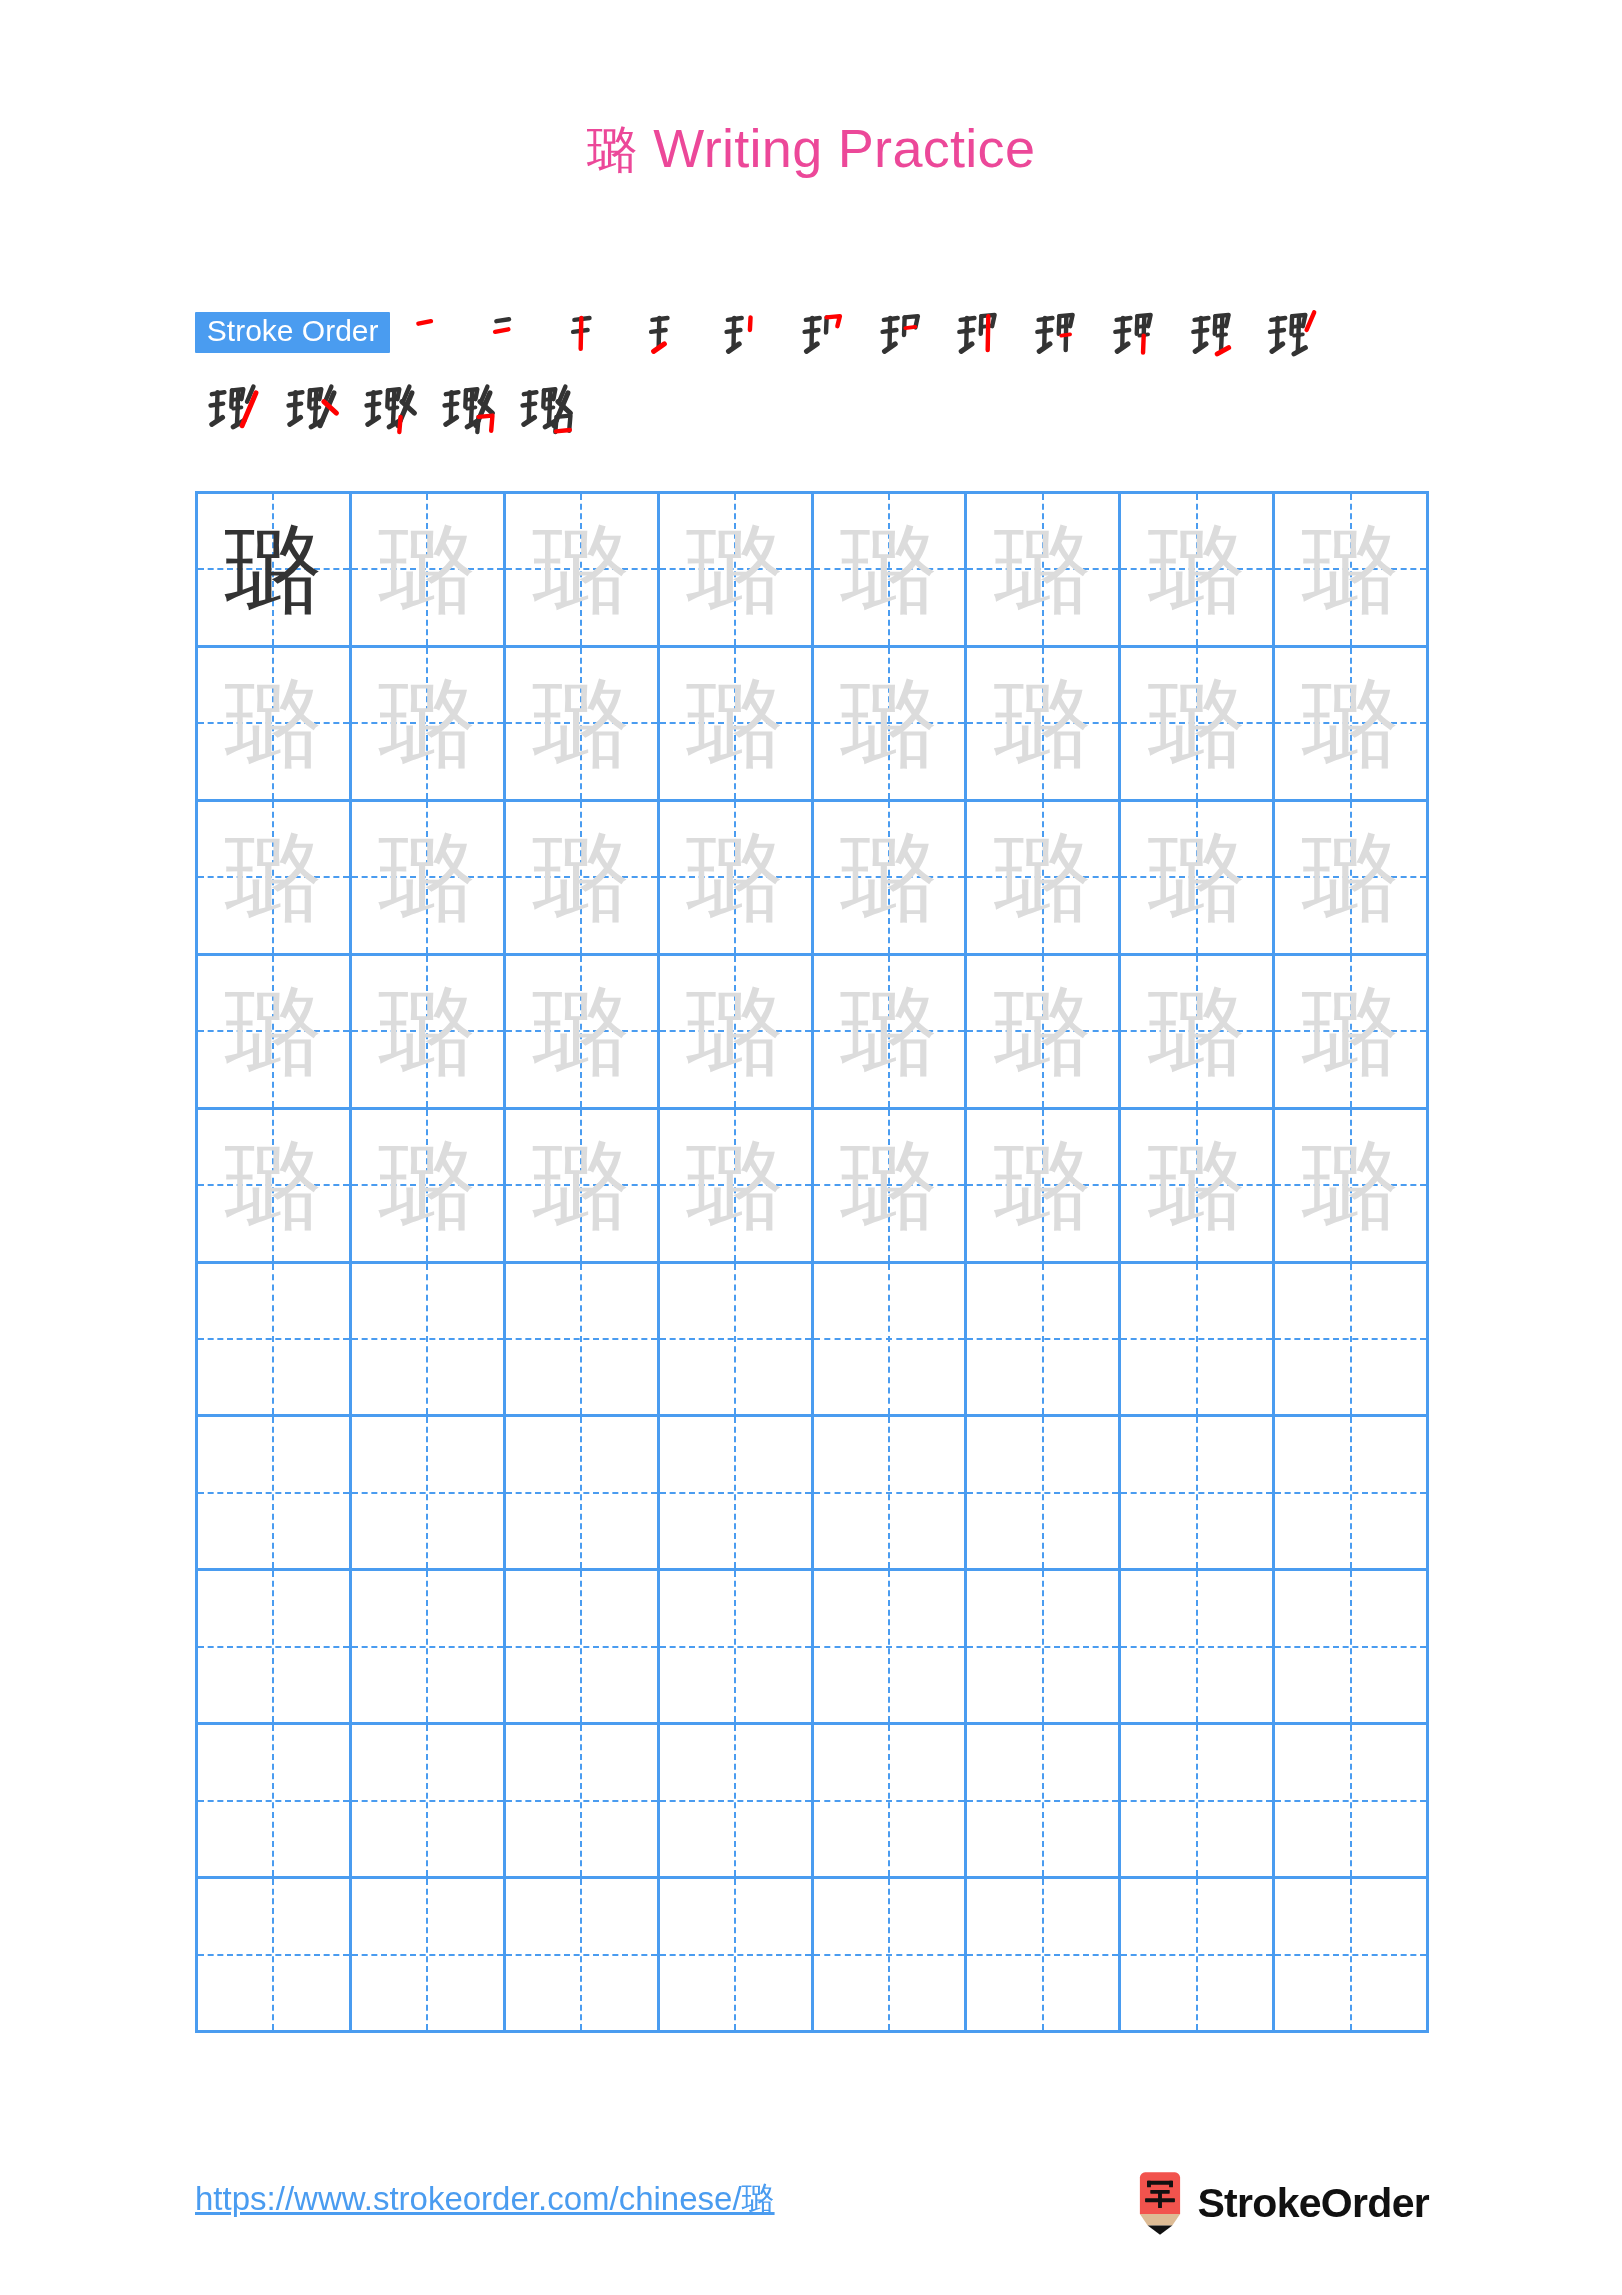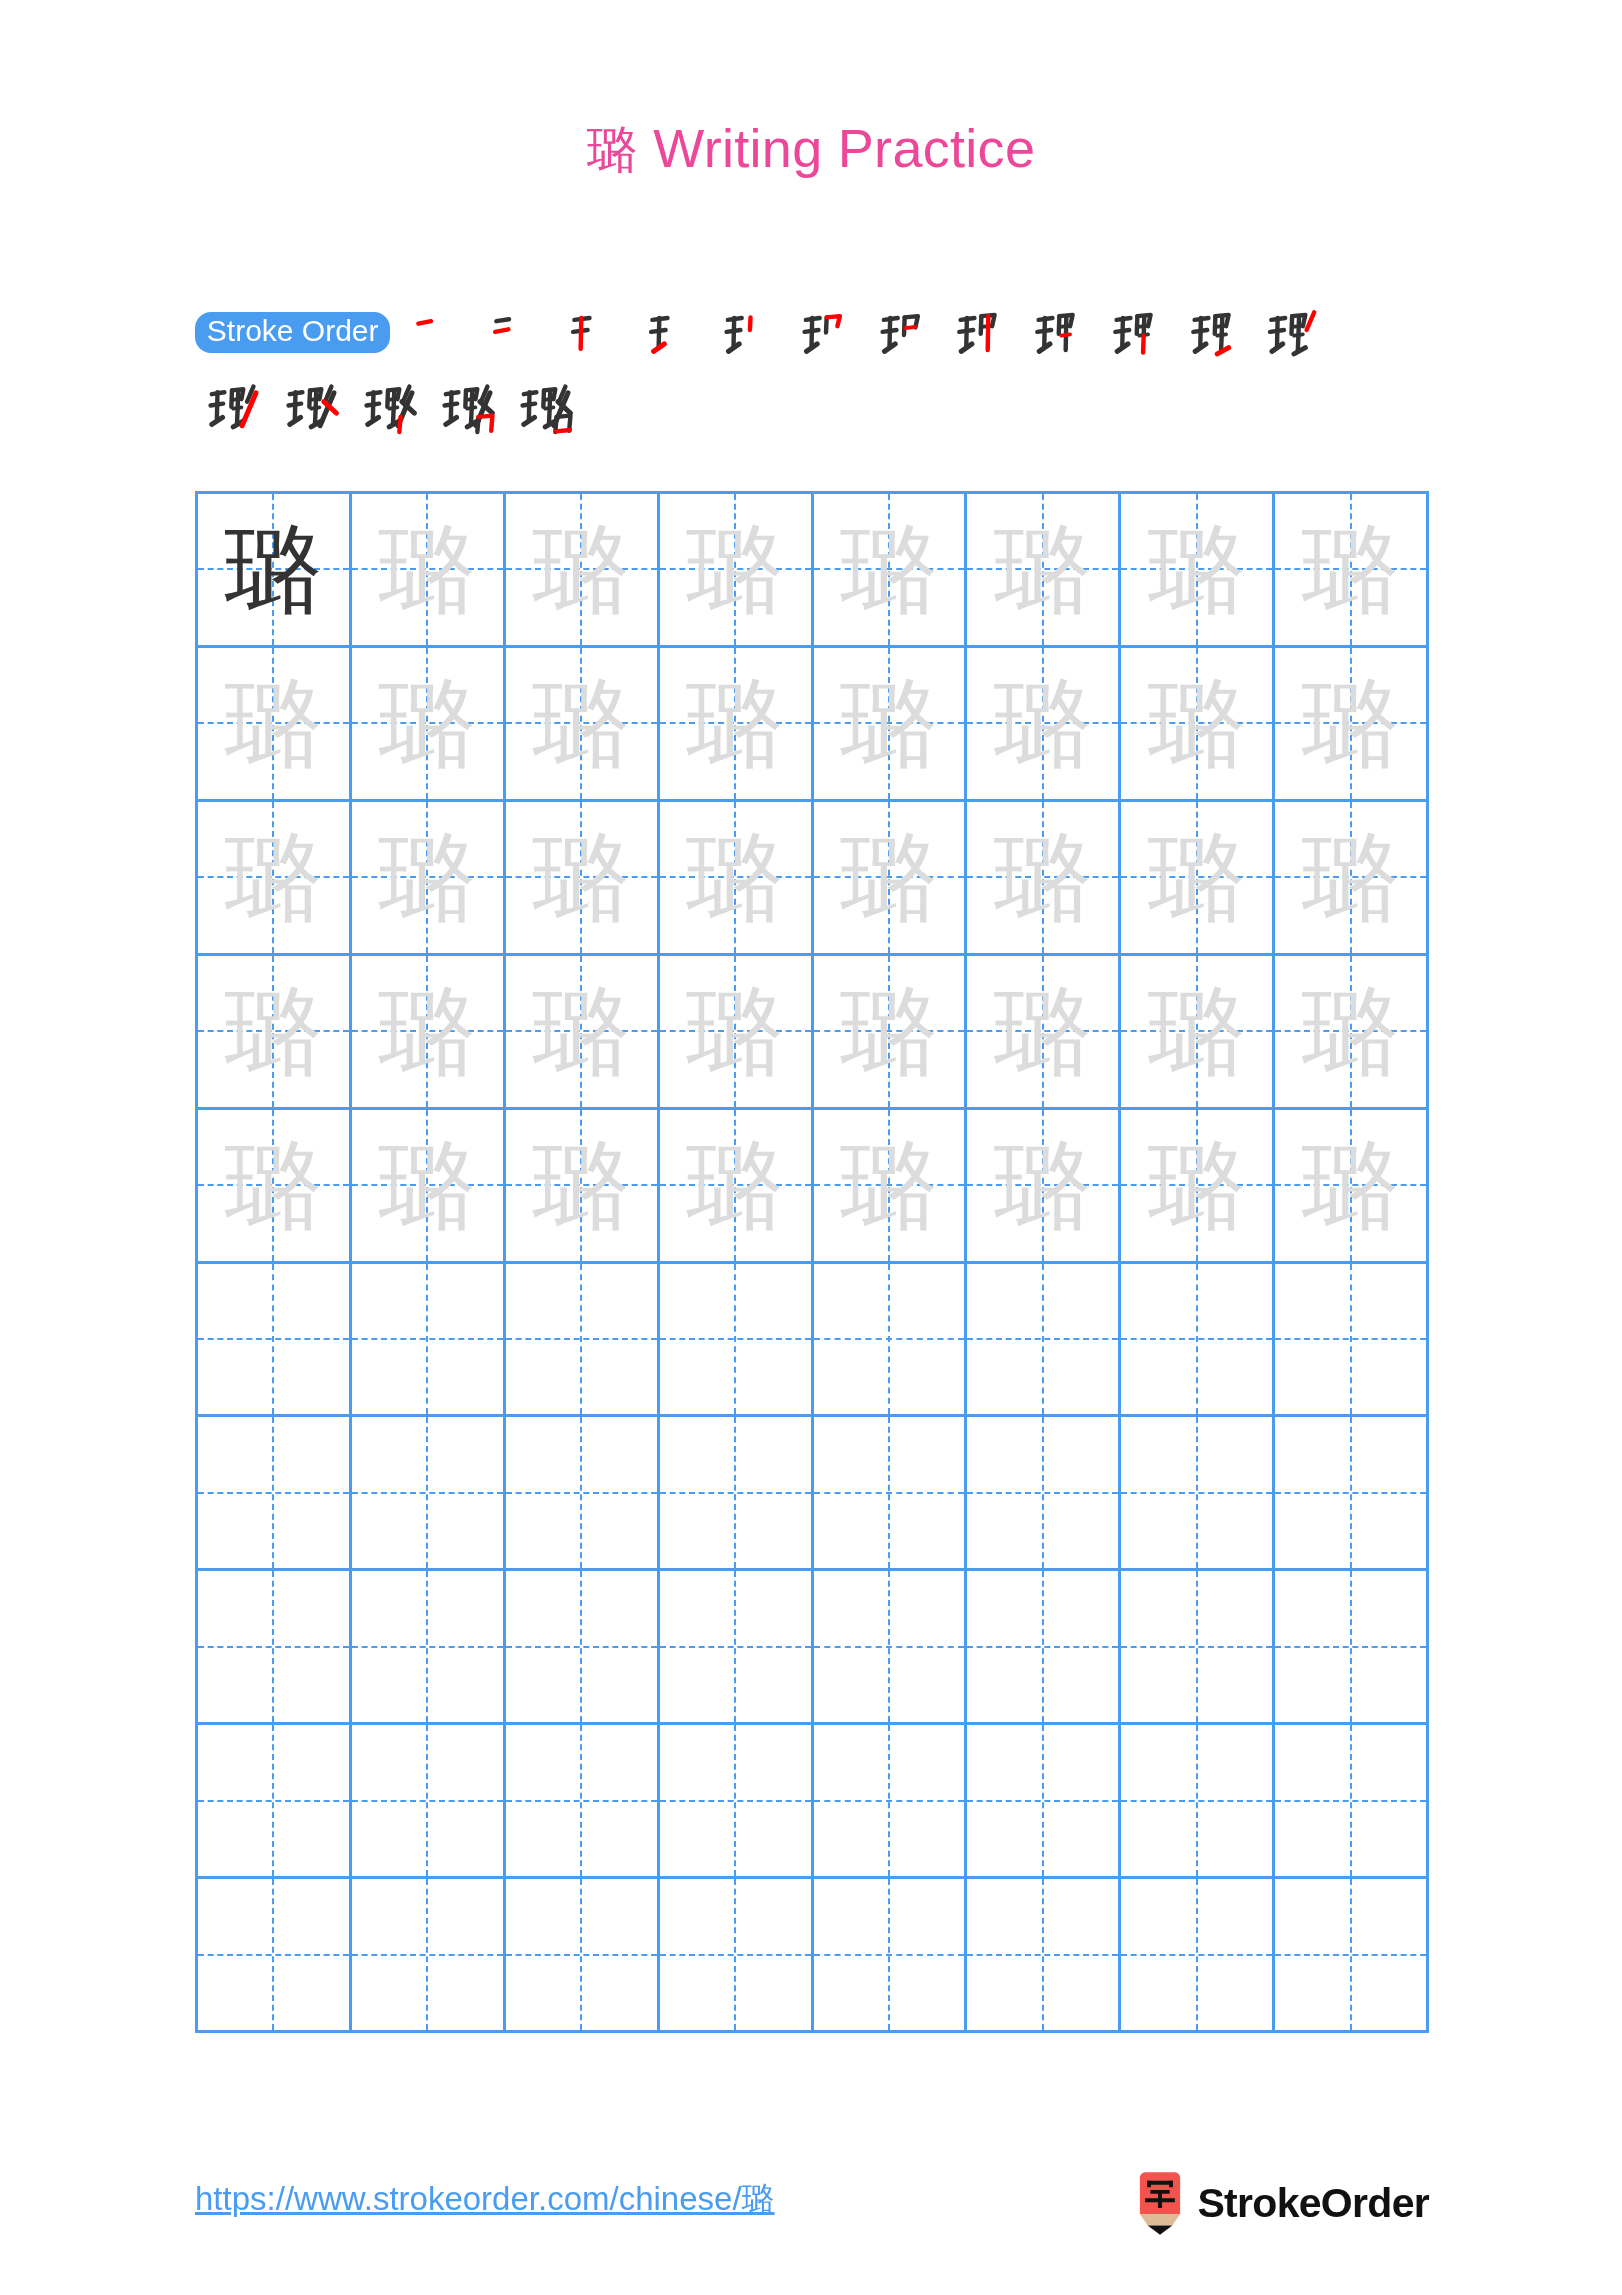--- a/index.html
+++ b/index.html
@@ -43,21 +43,21 @@
   .stroke-row {
     display: flex;
     align-items: center;
     height: 73px;
   }
   .stroke-badge {
     background: #4a9cf0;
     color: #ffffff;
     font-size: 30px;
     padding: 3.9px 11.8px 6.5px 11.8px;
-    border-radius: 16px;
+    border-radius: 1px;
     line-height: 1;
     white-space: nowrap;
     margin-right: 3.9px;
     display: inline-block;
   }
   .stroke-glyph {
     width: 78px;
     text-align: center;
     font-size: 41px;
     font-family: "DejaVu Sans", sans-serif;

